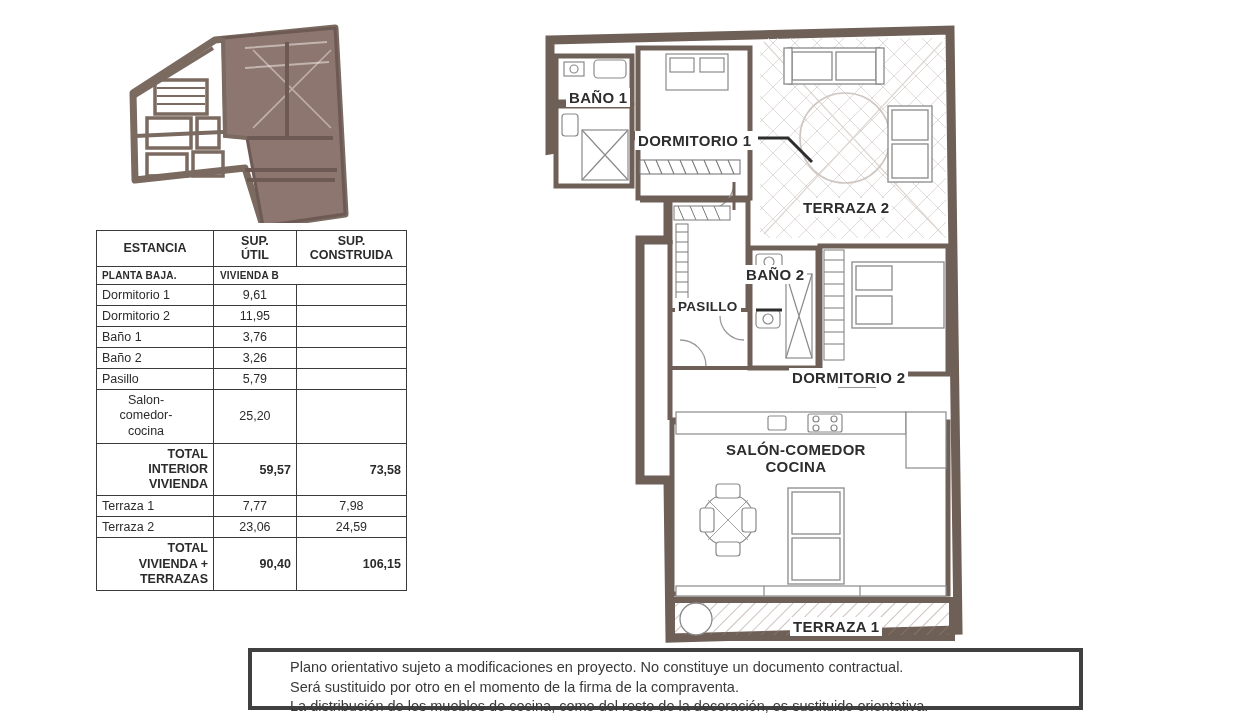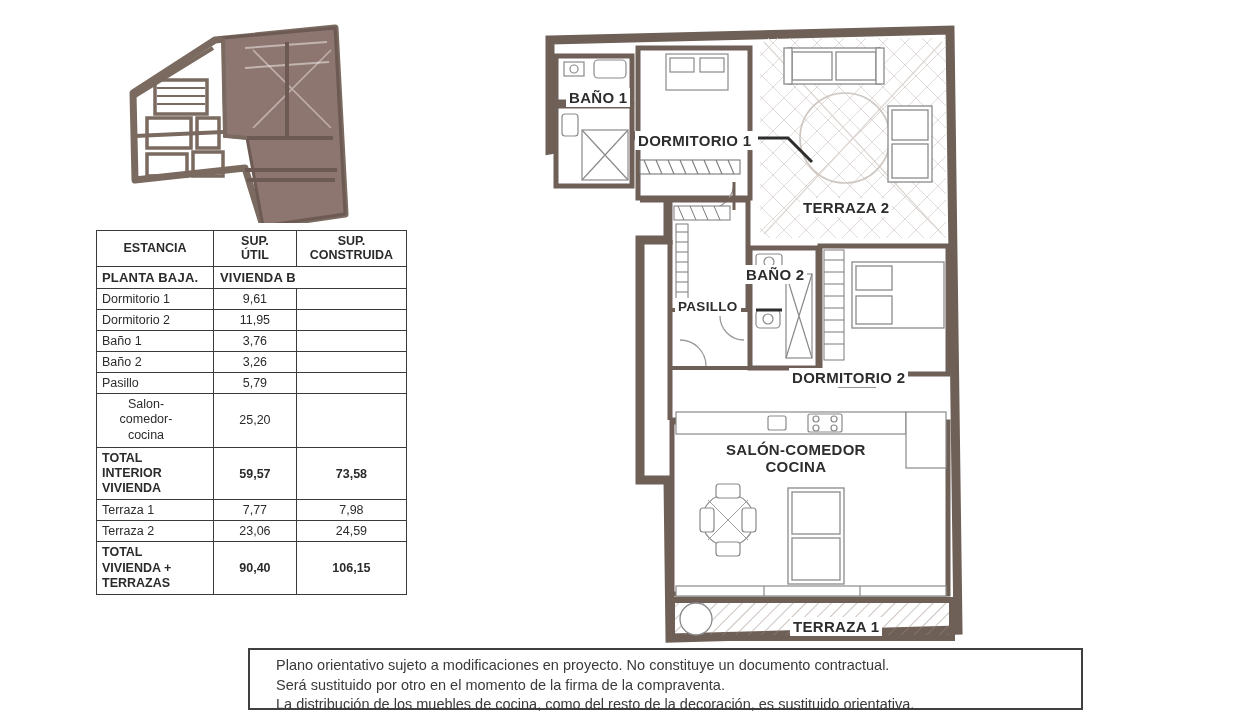--- a/index.html
+++ b/index.html
@@ -19,43 +19,43 @@
   }
   #surface-table td,#surface-table th{
     border:1.2px solid #3a3a3a;padding:3px 5px;vertical-align:middle;
   }
   #surface-table th{font-weight:bold;text-align:center;font-size:12.5px;line-height:1.15;}
   .col-est{width:108px;}
   .col-util{width:74px;text-align:center;}
   .col-cons{width:100px;text-align:center;}
   .rowname{text-align:left;}
   .numcell{text-align:center;}
-  .sectionrow td{font-weight:bold;font-size:13px;letter-spacing:.2px;}
-  .totalrow td{font-weight:bold;}
+  .sectionrow td{font-weight:bold;font-size:10px;letter-spacing:.2px;}
+  .totalrow td{font-weight:bold;text-align:right;}
   .multiline{line-height:1.22;}
 
   
   #floorplan{position:absolute;left:520px;top:10px;width:500px;height:650px;}
   #floorplan svg{display:block;}
 
   
   .rlabel{
     position:absolute;font-weight:bold;color:#2d2d2d;
     font-size:15px;letter-spacing:.3px;white-space:nowrap;
     font-family:"Liberation Sans", sans-serif;
   }
   .rlabel.bg{background:#ffffff;padding:1px 3px;}
   .rlabel.small{font-size:13.5px;}
   .rlabel.two{line-height:1.15;text-align:center;}
 
   
   #disclaimer{
     position:absolute;left:248px;top:648px;width:835px;height:62px;
-    border:2px solid #404040;background:#fff;
-    padding:6px 10px 6px 26px;box-sizing:border-box;
+    border:4px solid #404040;background:#fff;
+    padding:6px 10px 6px 38px;box-sizing:border-box;
   }
   #disclaimer p{margin:0;font-size:14.5px;line-height:1.35;color:#3a3a3a;}
 </style>
 </head>
 <body>
 
 <div id="keyplan">
   <svg width="260" height="205" viewBox="0 0 260 205" xmlns="http://www.w3.org/2000/svg">
     <defs>
       <pattern id="kpx" width="16" height="16" patternUnits="userSpaceOnUse">

